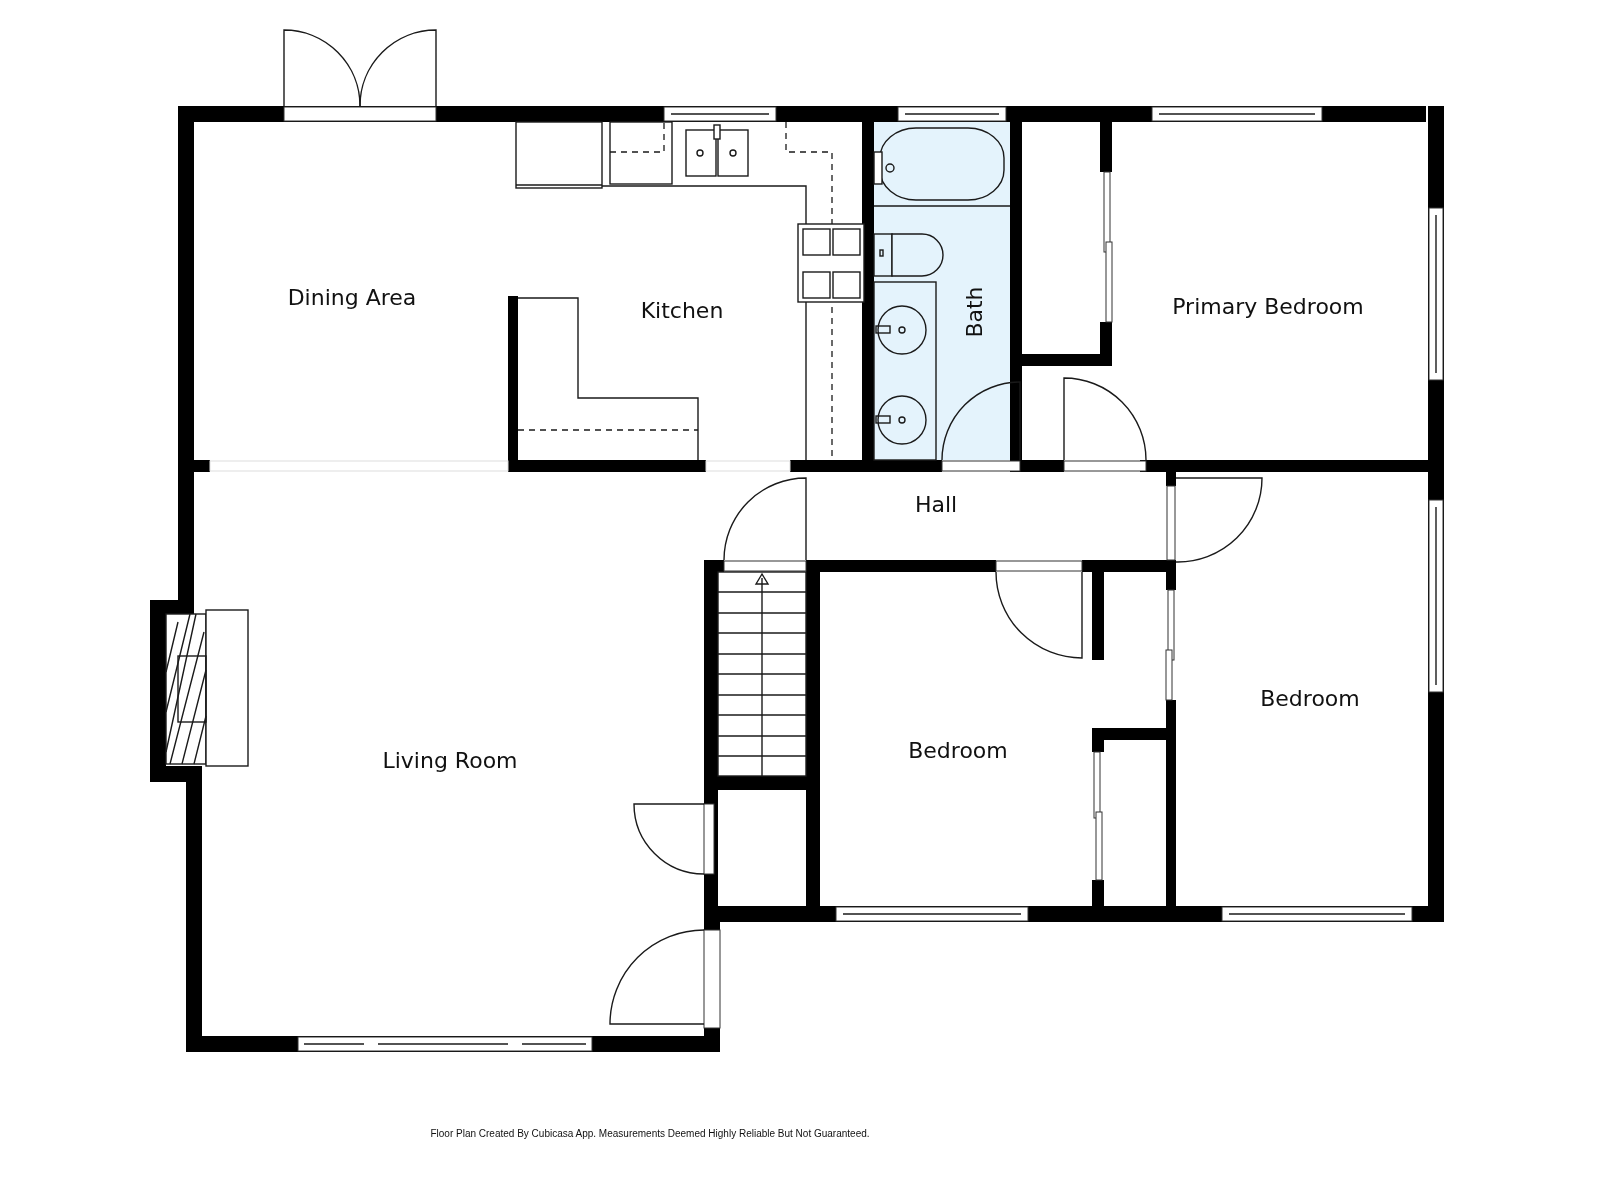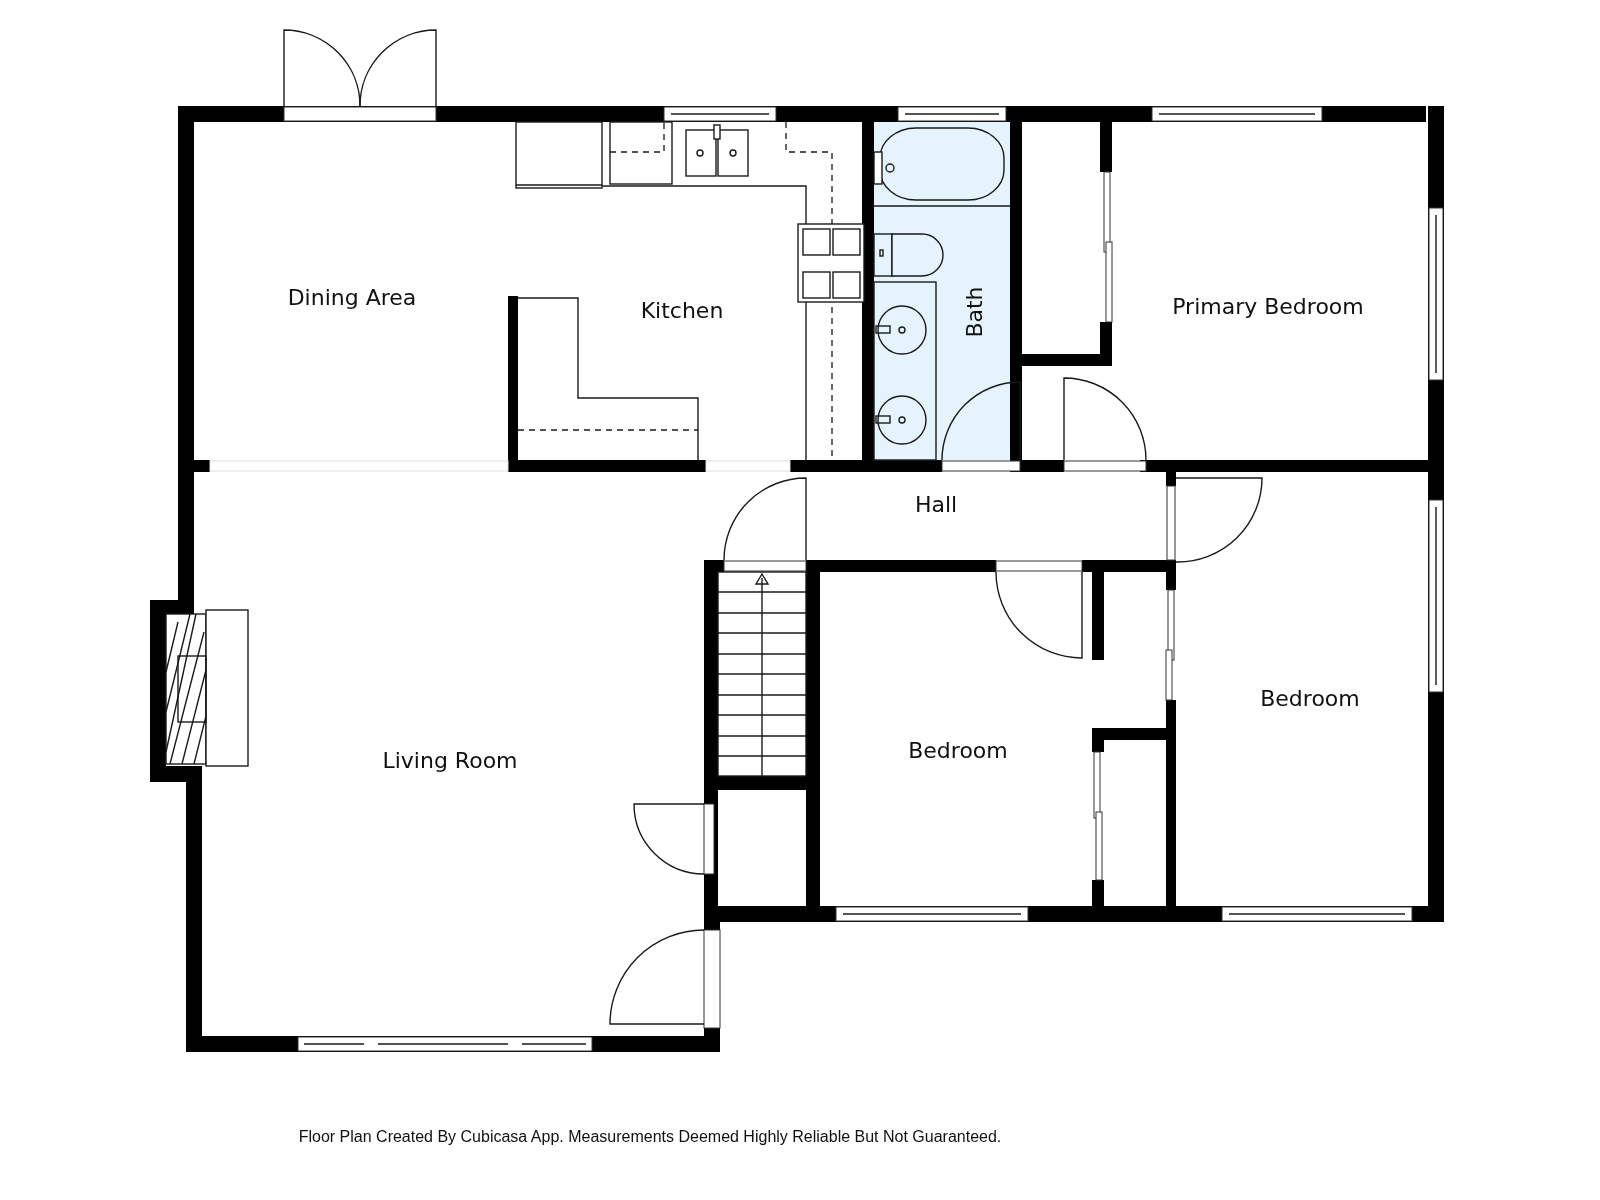--- a/index.html
+++ b/index.html
@@ -7,21 +7,21 @@
     #plan { position: absolute; left: 0; top: 0; width: 1600px; height: 1200px; }
     .wall { fill: #000000; }
     .opening { fill: #ffffff; stroke: #333333; stroke-width: 1; }
     .thin { fill: none; stroke: #1a1a1a; stroke-width: 1.4; }
     .dash { fill: none; stroke: #1a1a1a; stroke-width: 1.3; stroke-dasharray: 6 5; }
     .fixture { fill: #ffffff; stroke: #1a1a1a; stroke-width: 1.4; }
     .bathfill { fill: #e4f3fc; }
     .room-label { font-family: "DejaVu Sans", sans-serif; font-size: 22px; fill: #111111; }
     .footer {
       position: absolute; left: 0; top: 1128px; width: 1300px; text-align: center;
-      font-family: "Liberation Sans", sans-serif; font-size: 16px; color: #111111;
+      font-family: "Liberation Sans", sans-serif; font-size: 10px; color: #111111;
     }
   </style>
 </head>
 <body>
 
 <svg id="plan" viewBox="0 0 1600 1200" xmlns="http://www.w3.org/2000/svg">
 
   <rect class="bathfill" x="862" y="122" width="148" height="338"></rect>
 
   <g>

